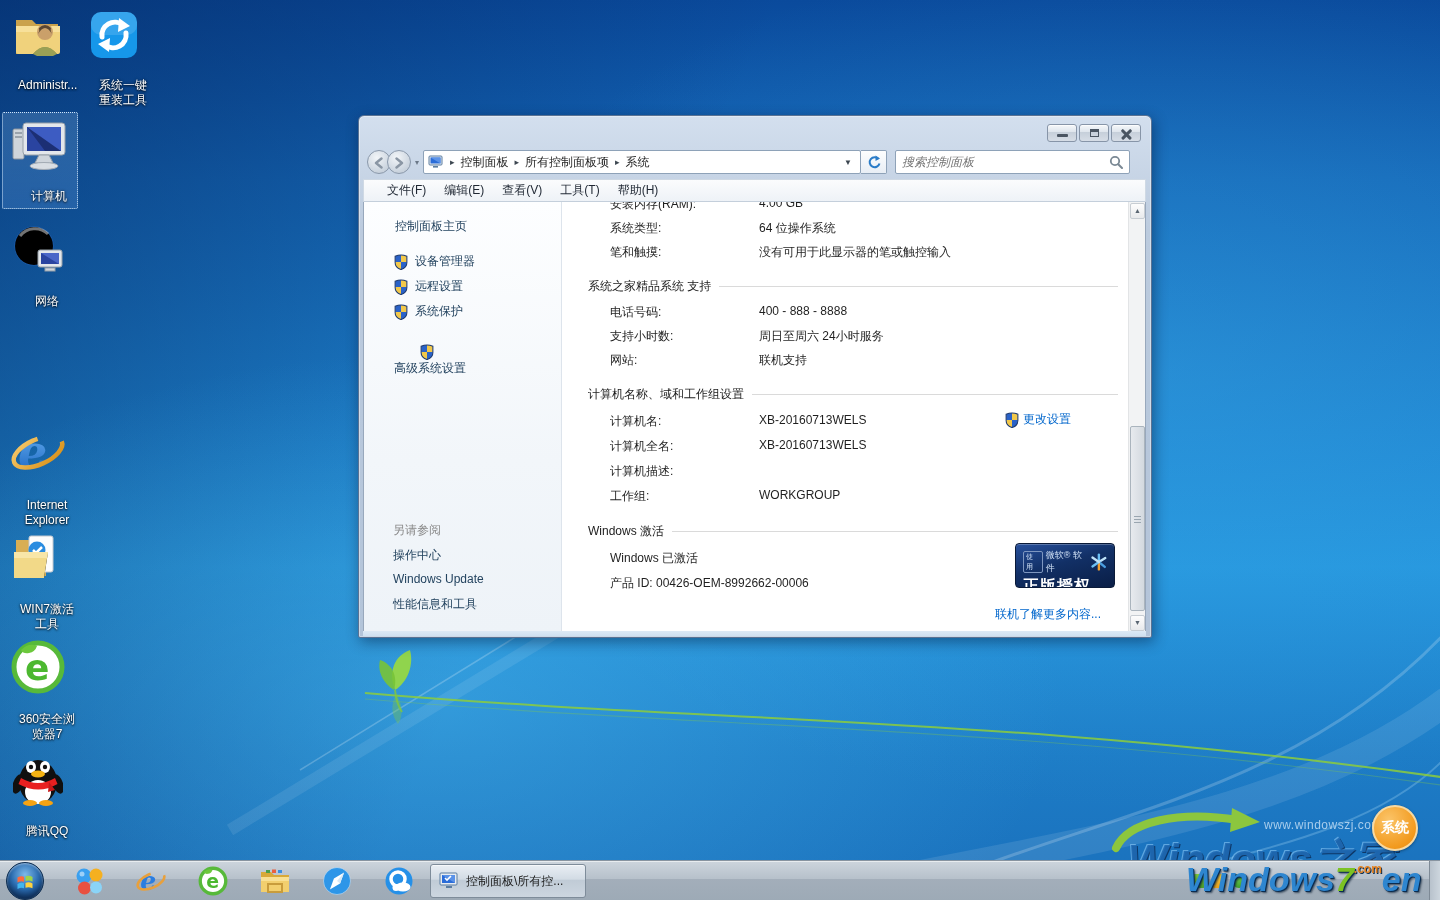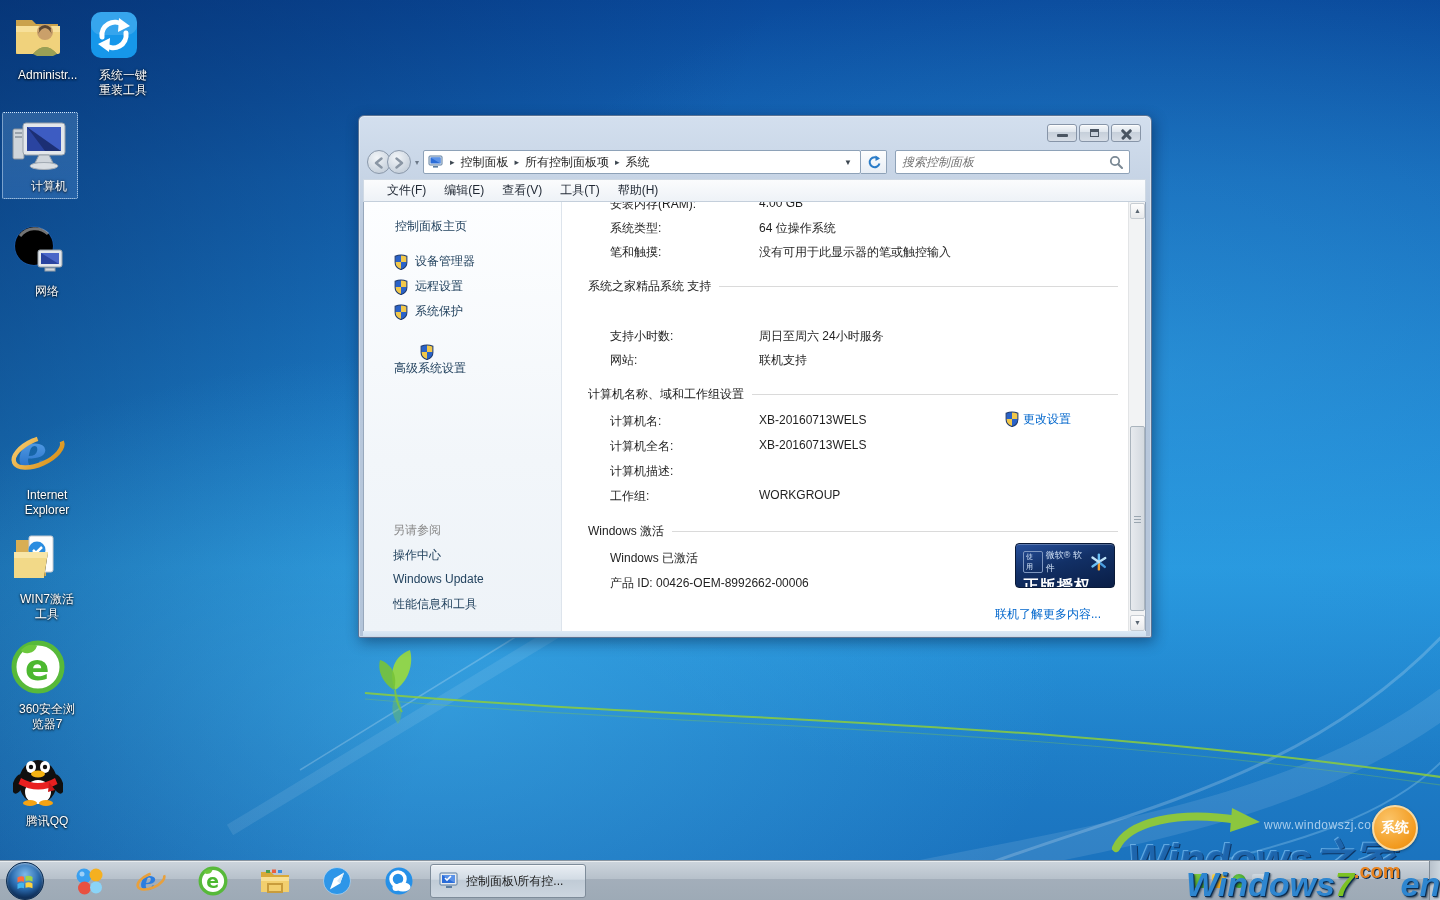--- a/index.html
+++ b/index.html
@@ -12,37 +12,37 @@
       radial-gradient(ellipse 900px 500px at 30% 78%, rgba(80,190,240,.40), rgba(80,190,240,0) 70%),
       radial-gradient(ellipse 1000px 600px at 80% 42%, rgba(60,170,230,.35), rgba(60,170,230,0) 72%),
       linear-gradient(115deg, rgba(4,38,92,.55), rgba(4,38,92,0) 42%),
       linear-gradient(180deg,#0a4a9c 0%,#1568b8 20%,#1f86d2 48%,#2596de 63%,#1d7cc6 84%,#1a70bc 100%);
   }
   #bg-art { position:absolute; inset:0; pointer-events:none; }
 
   
   .dicon { position:absolute; width:76px; text-align:center; }
   .dicon .ic { height:54px; display:flex; align-items:flex-end; justify-content:center; }
-  .dicon .lbl { margin-top:8px; color:#fff; line-height:15px;
+  .dicon .lbl { margin-top:18px; color:#fff; line-height:15px;
     text-shadow:0 1px 2px rgba(0,0,0,.85), 0 0 3px rgba(0,0,0,.6);padding-left:18px; }
   .dicon.selected { background:linear-gradient(rgba(140,190,235,.25), rgba(70,130,200,.40));
     border:1px dotted #cfe4f7; border-radius:2px; }
 
   
   .wm-url { position:absolute; left:1264px; top:818px; color:#a8cdec; font-size:12px; letter-spacing:.5px; }
   .wm-brand { position:absolute; left:1128px; top:832px; font-size:42px; font-weight:bold; font-style:italic;
     color:rgba(30,105,180,.9); text-shadow:1px 1px 0 rgba(10,40,80,.8), -1px -1px 0 rgba(160,215,255,.5); white-space:nowrap; }
   .wm-bubble { position:absolute; left:1372px; top:805px; width:46px; height:46px; border-radius:50%;
     background:radial-gradient(circle at 35% 30%, #fbc468, #f29a1e 70%, #e0830f);
     border:2px solid #f8d9a0; display:flex; align-items:center; justify-content:center;
     color:#fff; font-size:14px; font-weight:bold; box-shadow:0 1px 3px rgba(0,0,0,.35); }
   .wm-tb { position:absolute; left:1186px; top:860px; font-size:34px; font-weight:bold; font-style:italic;
     color:#2e86d0; text-shadow:1px 1px 0 #0a2c50, 2px 2px 2px rgba(0,20,40,.6); white-space:nowrap; z-index:60; }
   .wm-tb .seven { color:#7cc224; }
-  .wm-tb .dotcom { font-size:20px; color:#e8821e; font-style:normal; vertical-align:18px; text-shadow:1px 1px 0 #0a2c50; }
+  .wm-tb .dotcom { font-size:12px; color:#e8821e; font-style:normal; vertical-align:18px; text-shadow:1px 1px 0 #0a2c50; }
 
   
   #win { position:absolute; left:358px; top:115px; width:794px; height:523px;
     background:linear-gradient(180deg,#d3dfee 0%,#bccbde 22%,#b3c4d9 100%);
     border:1px solid #55ranger; border:1px solid #5a7293; border-radius:6px 6px 2px 2px;
     box-shadow:0 0 0 1px rgba(255,255,255,.35) inset, 2px 4px 14px rgba(0,20,50,.45); }
   .titlebar { position:absolute; left:0; top:0; right:0; height:30px; }
   .capbtns { position:absolute; top:8px; right:10px; display:flex; }
   .capbtn { width:30px; height:18px; margin-left:2px; border:1px solid #8795a8; border-radius:3px;
     background:linear-gradient(#f6f8fa,#dde4ec 45%,#c6cfda 46%,#d6dde6); position:relative;
@@ -91,21 +91,21 @@
   .side-gray { position:absolute; left:29px; color:#8a8a8a; white-space:nowrap; }
 
   
   .content { position:relative; flex:1; background:#fff; overflow:hidden; }
   .row { position:absolute; left:0; right:20px; height:18px; }
   .row .lab { position:absolute; left:48px; color:#1f1f1f; }
   .row .val { position:absolute; left:197px; color:#1f1f1f; }
   .sect { position:absolute; left:26px; width:530px; display:flex; align-items:center; color:#1c1c1c; }
   .sect .rule { flex:1; height:1px; background:#dadada; margin-left:8px; }
   a.lnk { color:#0066cc; text-decoration:none; }
-  .change { position:absolute; display:flex; align-items:flex-start; }
+  .change { position:absolute; display:flex; align-items:flex-end; }
   .change svg { margin-right:4px; }
 
   
   .badge { position:absolute; left:453px; top:341px; width:100px; height:45px; border-radius:4px;
     background:linear-gradient(165deg,#27509c 0%,#123066 45%,#0a1e46 100%);
     border:1px solid #0a1a38; box-shadow:0 1px 0 rgba(255,255,255,.25) inset; color:#fff; overflow:hidden; }
   .badge .r1 { display:flex; align-items:center; padding:5px 6px 0 7px; font-size:9px; color:#cfe0f5; }
   .badge .use { border:1px solid #7e97c0; border-radius:2px; font-size:7px; padding:0 2px; margin-right:3px; color:#cfe0f5; }
   .badge .star { margin-left:auto; }
   .badge .r2 { font-size:16px; font-weight:bold; padding:1px 0 0 7px; letter-spacing:1px; }
@@ -445,20 +445,24 @@
           <span class="val">64 位操作系统</span>
         </div>
         <div class="row" style="top:42px;">
           <span class="lab">笔和触摸:</span>
           <span class="val">没有可用于此显示器的笔或触控输入</span>
         </div>
 
         <div class="sect" style="top:76px;">
           <span>系统之家精品系统 支持</span>
           <span class="rule"></span>
+        </div>
+        <div class="row" style="top:102px;">
+          <span class="lab">电话号码:</span>
+          <span class="val">400 - 888 - 8888</span>
         </div>
         <div class="row" style="top:126px;">
           <span class="lab">支持小时数:</span>
           <span class="val">周日至周六  24小时服务</span>
         </div>
         <div class="row" style="top:150px;">
           <span class="lab">网站:</span>
           <a class="val lnk" href="#">联机支持</a>
         </div>
 

